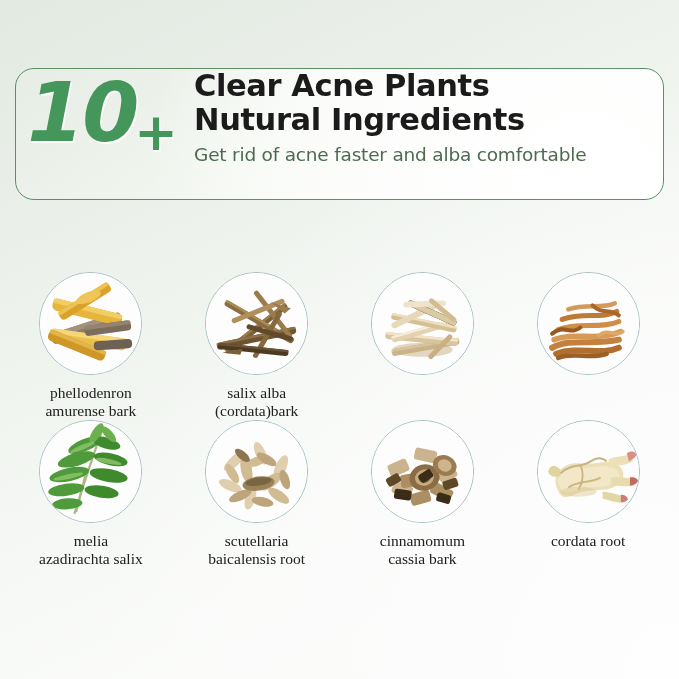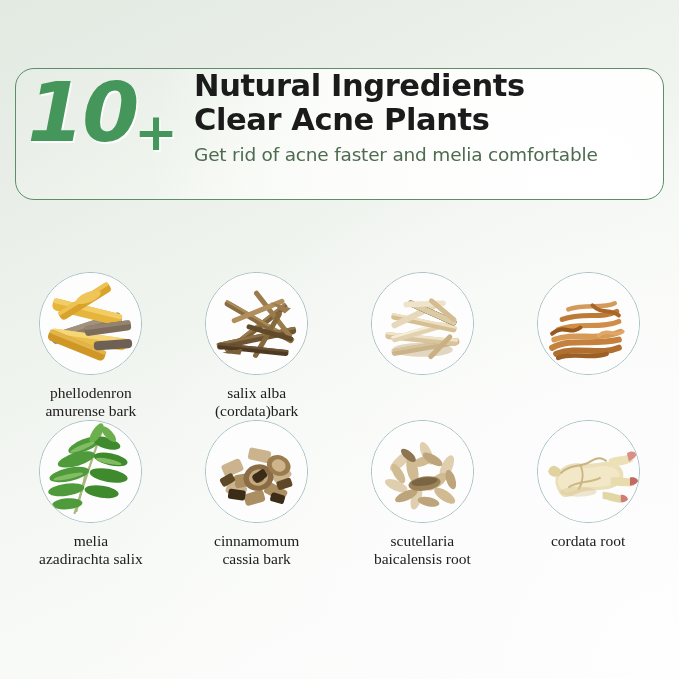--- a/index.html
+++ b/index.html
@@ -127,23 +127,23 @@
 </head>
 <body>
 
 <div id="page">
 
   <div id="banner">
     <div id="big-number">
       <span>10</span><span class="plus">+</span>
     </div>
     <div id="banner-text">
+      <div class="headline">Clear Acne Plants</div>
       <div class="headline">Nutural Ingredients</div>
-      <div class="headline">Clear Acne Plants</div>
-      <div class="subline">Get rid of acne faster and melia comfortable</div>
+      <div class="subline">Get rid of acne faster and alba comfortable</div>
     </div>
   </div>
 
   <div id="grid">
 
     <div class="cell">
       <div class="photo">
         <svg viewBox="0 0 100 100" aria-hidden="true">
           <rect width="100" height="100" fill="#fdfdfd"></rect>
           <g transform="translate(50,54)">
@@ -321,62 +321,20 @@
       </div>
       <div class="caption">melia
 azadirachta salix</div>
     </div>
 
     <div class="cell">
       <div class="photo">
         <svg viewBox="0 0 100 100" aria-hidden="true">
           <rect width="100" height="100" fill="#fdfdfd"></rect>
           <g transform="translate(50,54)">
-            <g fill="#cbb38d">
-              <rect x="-34" y="-14" width="20" height="13" rx="3" transform="rotate(-24 -24 -8)"></rect>
-              <rect x="-8" y="-26" width="22" height="12" rx="3" transform="rotate(12 3 -20)"></rect>
-              <rect x="16" y="-6" width="18" height="12" rx="3" transform="rotate(-40 25 0)"></rect>
-              <rect x="-30" y="8" width="20" height="12" rx="3" transform="rotate(20 -20 14)"></rect>
-            </g>
-            <g fill="#ab8f63">
-              <rect x="-22" y="-2" width="22" height="13" rx="3" transform="rotate(-10 -11 4)"></rect>
-              <rect x="8" y="10" width="22" height="12" rx="3" transform="rotate(28 19 16)"></rect>
-              <rect x="-12" y="16" width="20" height="12" rx="3" transform="rotate(-16 -2 22)"></rect>
-            </g>
-
-            <g transform="translate(2,2) rotate(-14)">
-              <ellipse cx="0" cy="0" rx="15" ry="13" fill="#8a6d45"></ellipse>
-              <ellipse cx="0" cy="0" rx="9.5" ry="8" fill="#c4a87e"></ellipse>
-              <ellipse cx="0" cy="0" rx="6" ry="5" fill="#6f5535"></ellipse>
-            </g>
-            <g transform="translate(22,-10) rotate(24)">
-              <ellipse cx="0" cy="0" rx="12" ry="10" fill="#9b7c4f"></ellipse>
-              <ellipse cx="0" cy="0" rx="7" ry="6" fill="#cdb48a"></ellipse>
-            </g>
-            <g fill="#3b2c18">
-              <rect x="-28" y="14" width="17" height="10" rx="2.5" transform="rotate(8 -19 19)"></rect>
-              <rect x="-4" y="-4" width="14" height="9" rx="2.5" transform="rotate(-34 3 0)"></rect>
-              <rect x="14" y="18" width="14" height="9" rx="2.5" transform="rotate(16 21 22)"></rect>
-            </g>
-            <g fill="#5f4828">
-              <rect x="-36" y="0" width="14" height="9" rx="2.5" transform="rotate(-30 -29 4)"></rect>
-              <rect x="20" y="4" width="15" height="9" rx="2.5" transform="rotate(-18 27 8)"></rect>
-            </g>
-          </g>
-        </svg>
-      </div>
-      <div class="caption">cinnamomum
-cassia bark</div>
-    </div>
-
-    <div class="cell">
-      <div class="photo">
-        <svg viewBox="0 0 100 100" aria-hidden="true">
-          <rect width="100" height="100" fill="#fdfdfd"></rect>
-          <g transform="translate(50,54)">
             <g fill="#e0cfae">
               <ellipse cx="-22" cy="-14" rx="13" ry="5" transform="rotate(-42 -22 -14)"></ellipse>
               <ellipse cx="4" cy="-22" rx="12" ry="5" transform="rotate(66 4 -22)"></ellipse>
               <ellipse cx="24" cy="-8" rx="13" ry="5.5" transform="rotate(-66 24 -8)"></ellipse>
               <ellipse cx="-26" cy="10" rx="12" ry="5" transform="rotate(24 -26 10)"></ellipse>
               <ellipse cx="-6" cy="22" rx="12" ry="5" transform="rotate(-74 -6 22)"></ellipse>
             </g>
             <g fill="#d0bb93">
               <ellipse cx="-10" cy="-6" rx="14" ry="5.5" transform="rotate(78 -10 -6)"></ellipse>
               <ellipse cx="14" cy="6" rx="13" ry="5.5" transform="rotate(-36 14 6)"></ellipse>
@@ -391,20 +349,62 @@
               <ellipse cx="6" cy="26" rx="11" ry="4.5" transform="rotate(12 6 26)"></ellipse>
             </g>
             <ellipse cx="2" cy="8" rx="16" ry="7" transform="rotate(-8 2 8)" fill="#9b8259"></ellipse>
             <ellipse cx="2" cy="6" rx="13" ry="4" transform="rotate(-8 2 6)" fill="#7a6542"></ellipse>
             <ellipse cx="-14" cy="-20" rx="9" ry="4" transform="rotate(40 -14 -20)" fill="#8d7551"></ellipse>
           </g>
         </svg>
       </div>
       <div class="caption">scutellaria
 baicalensis root</div>
+    </div>
+
+    <div class="cell">
+      <div class="photo">
+        <svg viewBox="0 0 100 100" aria-hidden="true">
+          <rect width="100" height="100" fill="#fdfdfd"></rect>
+          <g transform="translate(50,54)">
+            <g fill="#cbb38d">
+              <rect x="-34" y="-14" width="20" height="13" rx="3" transform="rotate(-24 -24 -8)"></rect>
+              <rect x="-8" y="-26" width="22" height="12" rx="3" transform="rotate(12 3 -20)"></rect>
+              <rect x="16" y="-6" width="18" height="12" rx="3" transform="rotate(-40 25 0)"></rect>
+              <rect x="-30" y="8" width="20" height="12" rx="3" transform="rotate(20 -20 14)"></rect>
+            </g>
+            <g fill="#ab8f63">
+              <rect x="-22" y="-2" width="22" height="13" rx="3" transform="rotate(-10 -11 4)"></rect>
+              <rect x="8" y="10" width="22" height="12" rx="3" transform="rotate(28 19 16)"></rect>
+              <rect x="-12" y="16" width="20" height="12" rx="3" transform="rotate(-16 -2 22)"></rect>
+            </g>
+
+            <g transform="translate(2,2) rotate(-14)">
+              <ellipse cx="0" cy="0" rx="15" ry="13" fill="#8a6d45"></ellipse>
+              <ellipse cx="0" cy="0" rx="9.5" ry="8" fill="#c4a87e"></ellipse>
+              <ellipse cx="0" cy="0" rx="6" ry="5" fill="#6f5535"></ellipse>
+            </g>
+            <g transform="translate(22,-10) rotate(24)">
+              <ellipse cx="0" cy="0" rx="12" ry="10" fill="#9b7c4f"></ellipse>
+              <ellipse cx="0" cy="0" rx="7" ry="6" fill="#cdb48a"></ellipse>
+            </g>
+            <g fill="#3b2c18">
+              <rect x="-28" y="14" width="17" height="10" rx="2.5" transform="rotate(8 -19 19)"></rect>
+              <rect x="-4" y="-4" width="14" height="9" rx="2.5" transform="rotate(-34 3 0)"></rect>
+              <rect x="14" y="18" width="14" height="9" rx="2.5" transform="rotate(16 21 22)"></rect>
+            </g>
+            <g fill="#5f4828">
+              <rect x="-36" y="0" width="14" height="9" rx="2.5" transform="rotate(-30 -29 4)"></rect>
+              <rect x="20" y="4" width="15" height="9" rx="2.5" transform="rotate(-18 27 8)"></rect>
+            </g>
+          </g>
+        </svg>
+      </div>
+      <div class="caption">cinnamomum
+cassia bark</div>
     </div>
 
     <div class="cell">
       <div class="photo">
         <svg viewBox="0 0 100 100" aria-hidden="true">
           <rect width="100" height="100" fill="#fdfdfd"></rect>
           <g transform="translate(48,54)">
             <path d="M-30 10 C-34 -4 -20 -14 -6 -12 C8 -10 18 -16 28 -12 C38 -8 40 4 30 10 C18 17 2 12 -10 18 C-22 24 -26 22 -30 10 Z" fill="#eadfb8"></path>
             <path d="M-28 8 C-30 -2 -18 -10 -6 -8 C6 -6 16 -12 26 -8 C34 -5 35 3 27 8 C16 14 0 9 -10 14 C-20 19 -25 17 -28 8 Z" fill="#f2e8c8"></path>
             <path d="M-26 -2 C-16 -12 -4 -8 4 -14 C10 -18 16 -18 20 -14" stroke="#c9b483" stroke-width="2" fill="none"></path>

